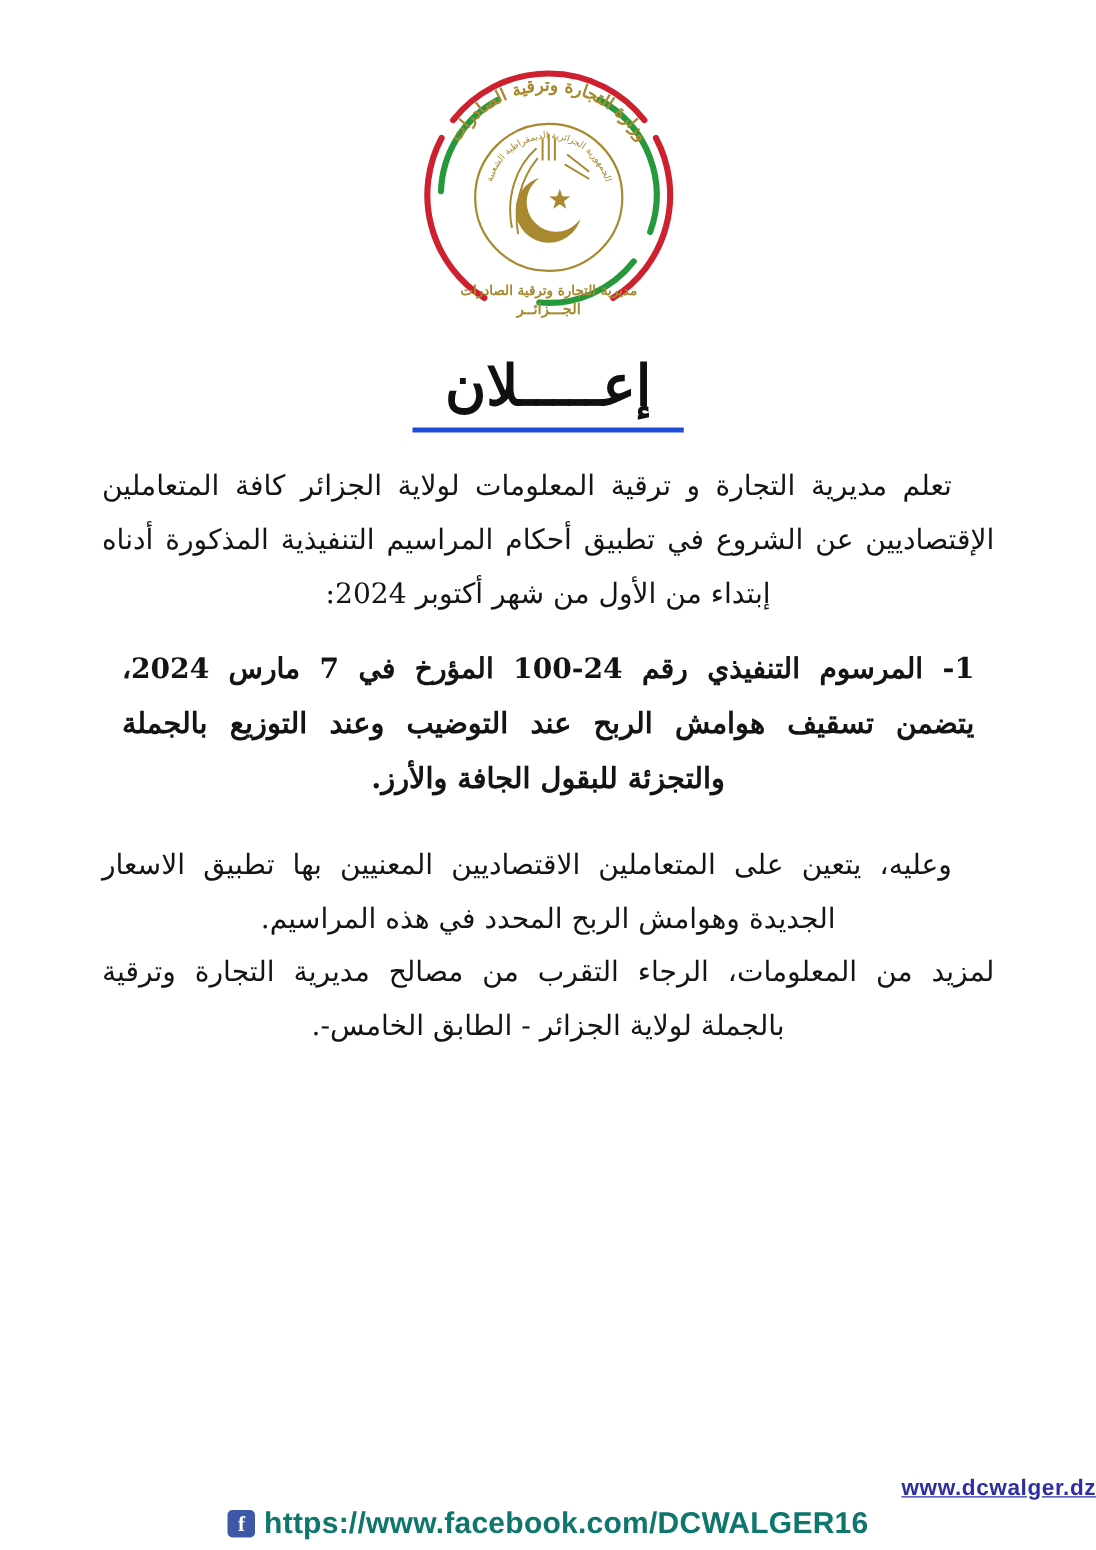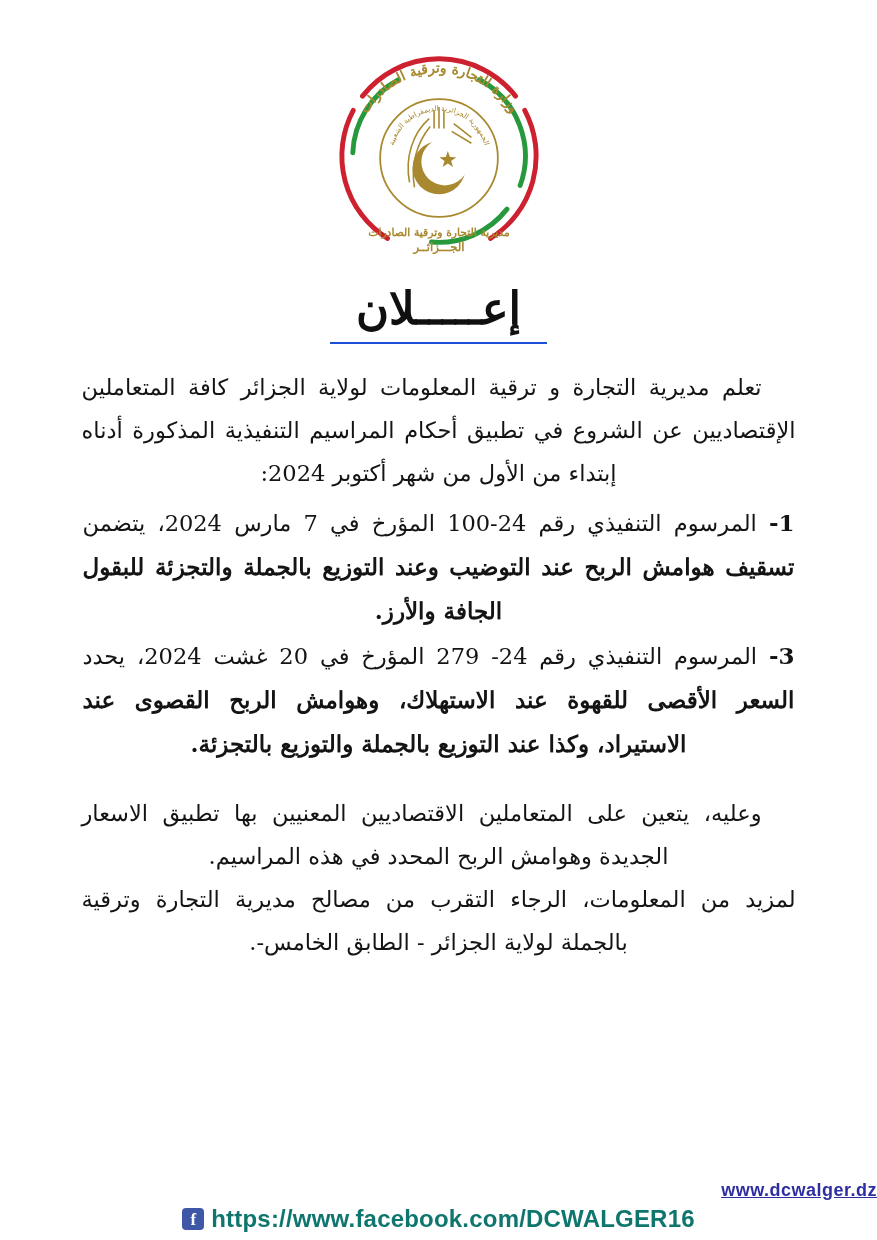--- a/index.html
+++ b/index.html
@@ -8,31 +8,31 @@
     font-family:"DejaVu Serif","Liberation Serif",serif;color:#141414;
   }
   .page{width:877px;height:1240px;position:relative;}
   
   .logo-wrap{width:206px;margin:50px auto 0;}
   .logo-wrap svg{display:block;}
   
   .title-row{text-align:center;margin-top:26px;}
   .title{
     display:inline-block;font-size:45px;font-weight:bold;color:#101010;
-    padding:0 26px 8px 26px;border-bottom:2px solid #1d4ed8;letter-spacing:1px;
+    padding:0 26px 8px 26px;border-bottom:4px solid #1d4ed8;letter-spacing:1px;
     line-height:1.1;
   }
   
   .content{
     direction:rtl;width:714px;margin:22px auto 0;
     font-size:22.5px;line-height:43px;text-align:justify;text-align-last:center;
   }
   .content p{margin:0;}
   p.intro{text-indent:34px;margin-bottom:6px;}
-  p.decree{margin:1px;}
+  p.decree{margin:16px;font-weight:bold;}
   p.decree b{font-size:23px;}
   p.closing-a{text-indent:34px;margin-top:26px;}
   p.closing-b{margin-top:0;}
   
   .footer{
     position:absolute;left:0;top:1130px;width:100%;text-align:right;direction:ltr;
     font-family:"Liberation Sans","DejaVu Sans",sans-serif;font-weight:bold;
   }
   .site-link{
     display:inline-block;color:#2e2ea2;font-size:18px;text-decoration:underline;
@@ -99,21 +99,20 @@
   <div class="title-row">
     <span class="title">إعـــــلان</span>
   </div>
 
   <div class="content">
     <p class="intro">تعلم مديرية التجارة و ترقية المعلومات لولاية الجزائر كافة المتعاملين الإقتصاديين عن الشروع في تطبيق أحكام المراسيم التنفيذية المذكورة أدناه إبتداء من الأول من شهر أكتوبر 2024:</p>
 
     <p class="decree"><b>1-</b> <span>المرسوم التنفيذي رقم 24-100 المؤرخ في 7 مارس 2024، يتضمن</span> <b>تسقيف هوامش الربح عند التوضيب وعند التوزيع بالجملة والتجزئة للبقول الجافة والأرز.</b></p>
 
 
-    <p class="decree"><b>3-</b> <span>المرسوم التنفيذي رقم 24- 279 المؤرخ في 20 غشت 2024، يحدد</span> <b>السعر الأقصى للقهوة عند الاستهلاك، وهوامش الربح القصوى عند الاستيراد، وكذا عند التوزيع بالجملة والتوزيع بالتجزئة.</b></p>
 
     <p class="closing-a">وعليه، يتعين على المتعاملين الاقتصاديين المعنيين بها تطبيق الاسعار الجديدة وهوامش الربح المحدد في هذه المراسيم.</p>
     <p class="closing-b">لمزيد من المعلومات، الرجاء التقرب من مصالح مديرية التجارة وترقية بالجملة لولاية الجزائر - الطابق الخامس-.</p>
   </div>
 
   <div class="footer">
     <span class="site-link">www.dcwalger.dz</span>
     <div class="fb-row">
       <span class="fb-icon">f</span>
       <span class="fb-url">https://www.facebook.com/DCWALGER16</span>

